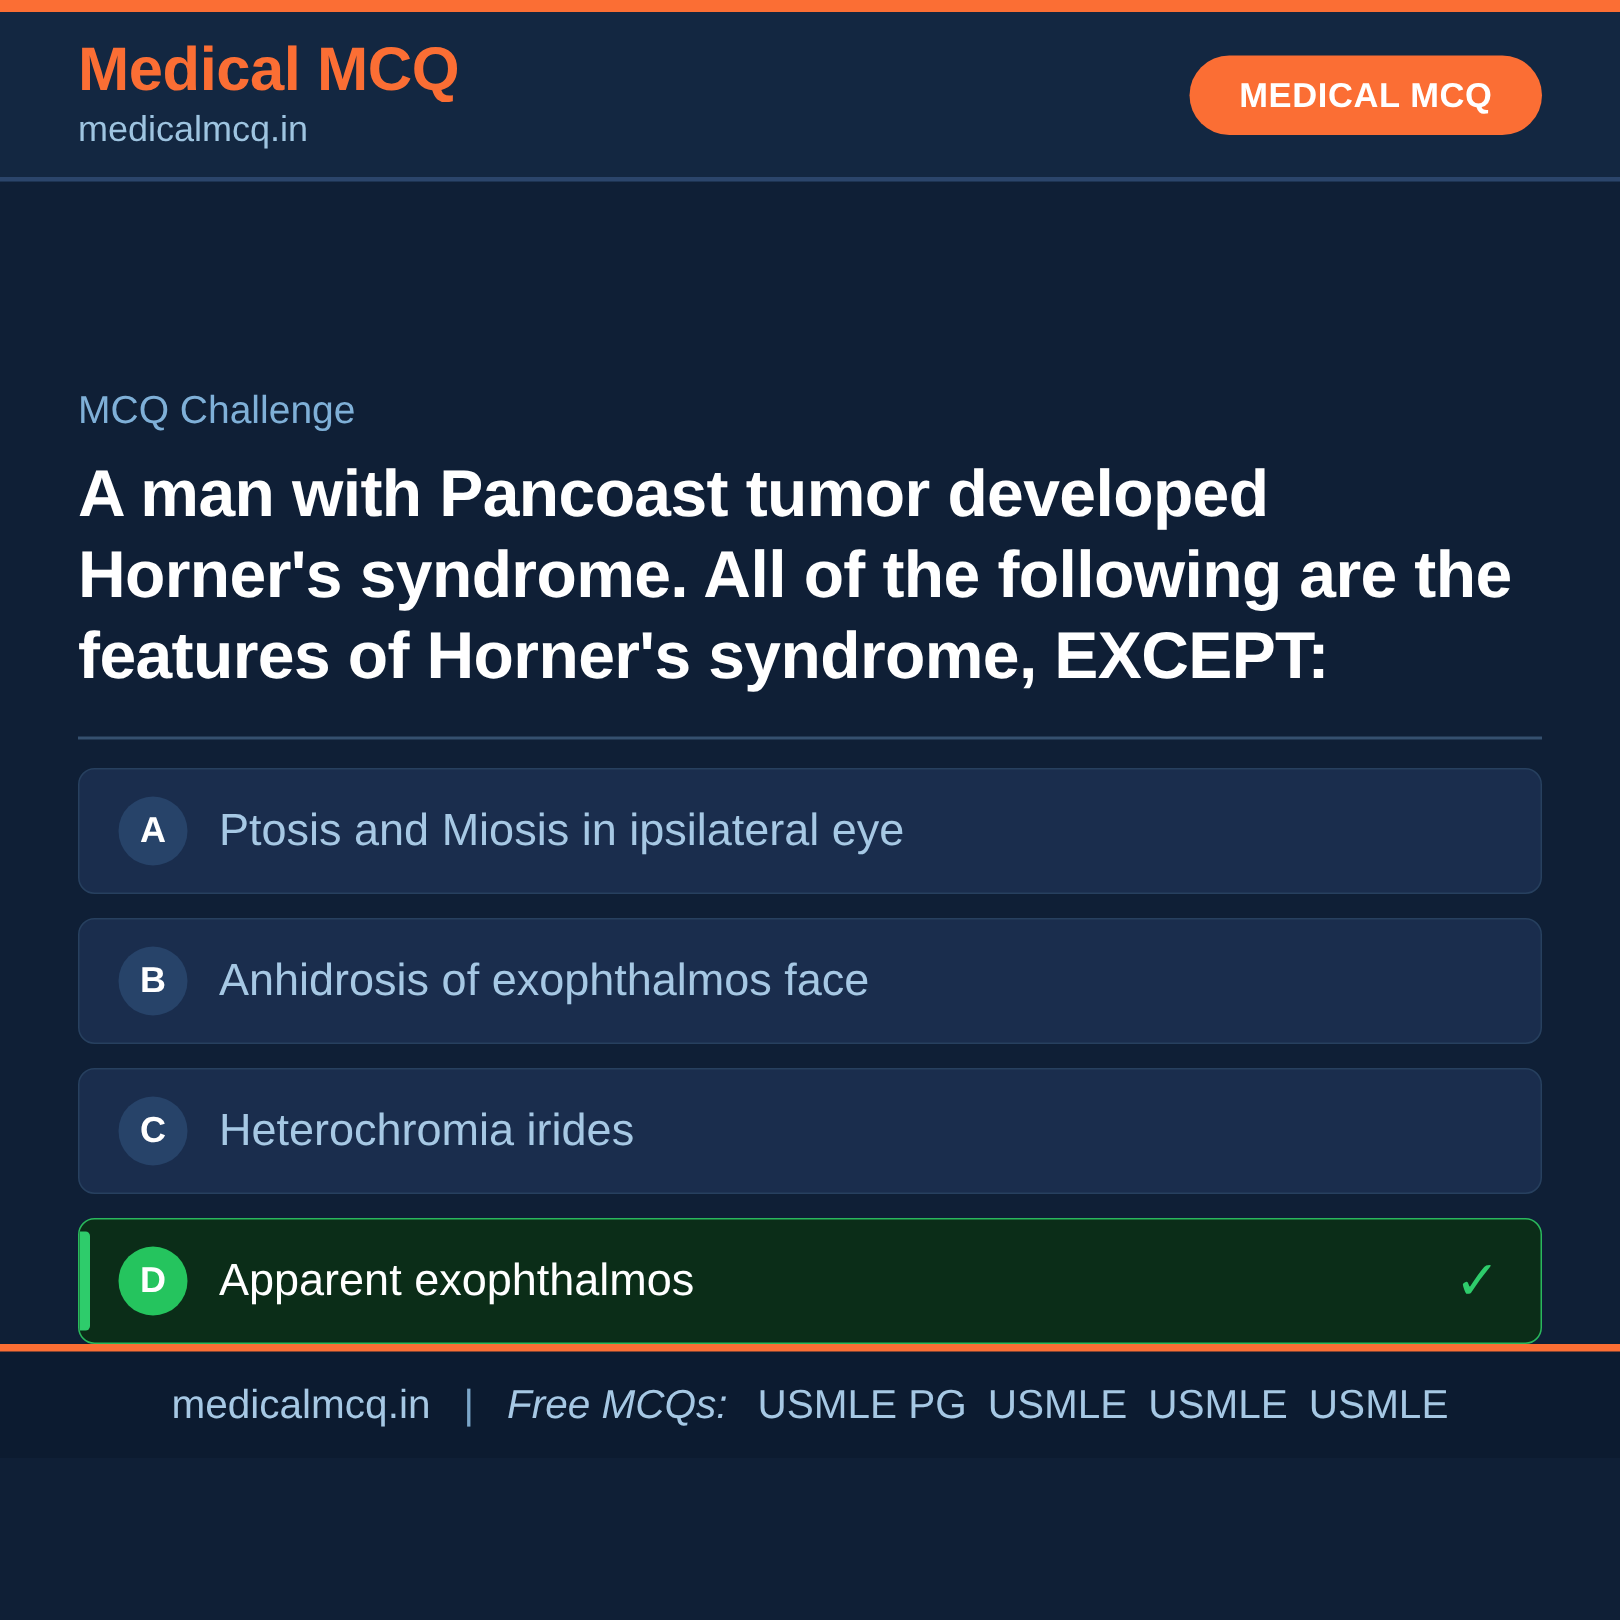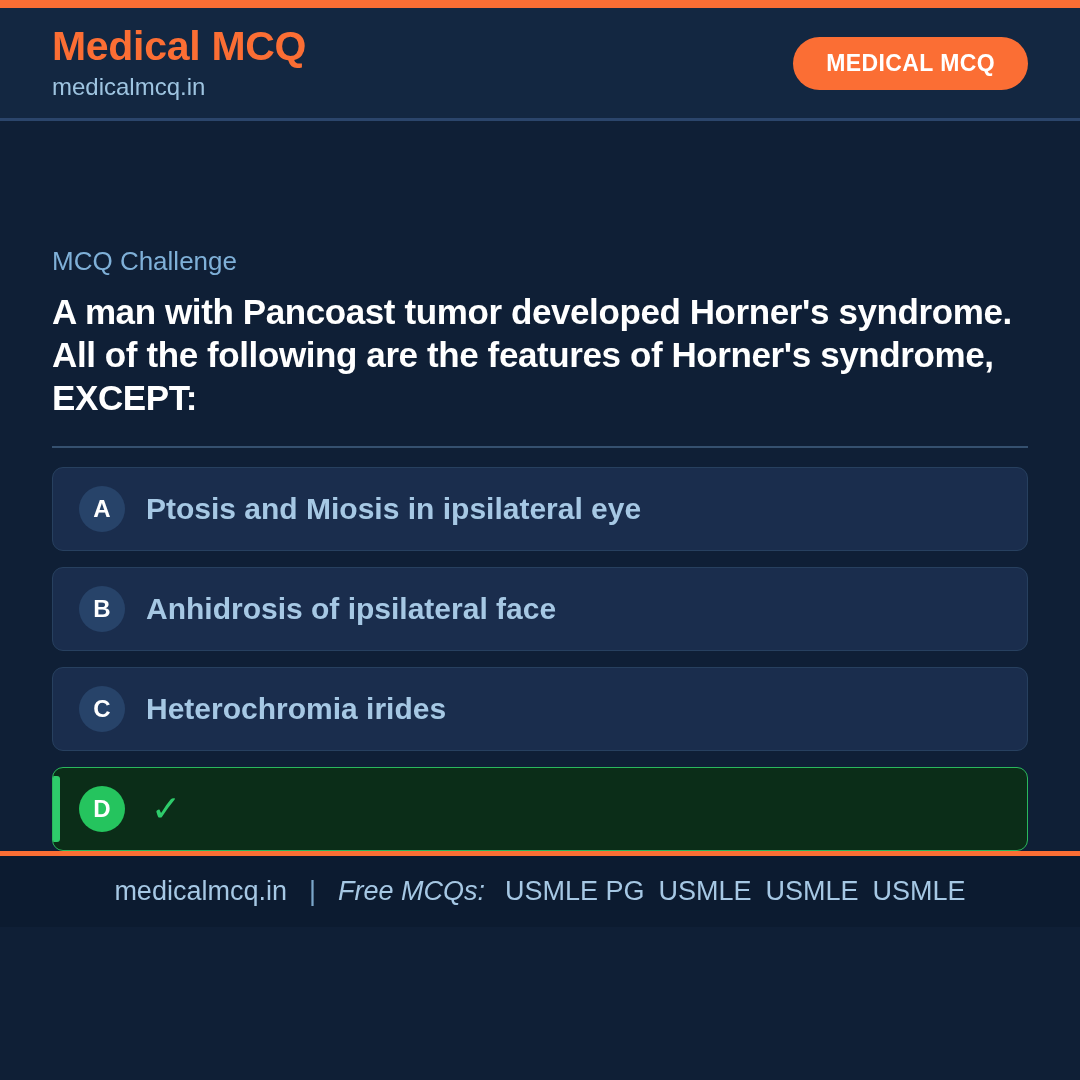--- a/index.html
+++ b/index.html
@@ -74,30 +74,31 @@
     white-space: nowrap;
   }
 
   
   .main {
     flex: 1 1 auto;
     padding: 0 52px;
     display: flex;
     flex-direction: column;
     position: relative;
+    margin-top: 12px;
   }
   .kicker {
     margin-top: 125px;
     font-size: 26px;
     color: #7fb0d8;
     line-height: 1.2;
   }
   .question {
     margin-top: 14px;
-    font-size: 35px;
+    font-size: 44px;
     font-weight: bold;
     color: #ffffff;
     line-height: 1.22;
     letter-spacing: -0.4px;
   }
   .divider {
     margin-top: 27px;
     height: 2px;
     background: #35506f;
     width: 100%;
@@ -134,21 +135,20 @@
     display: flex;
     align-items: center;
     justify-content: center;
     margin-right: 21px;
   }
   .opt-text {
     font-size: 30px;
     color: #a6c8e4;
     line-height: 1.2;
     flex: 1 1 auto;
-    font-weight: bold;
   }
   .opt-check {
     flex: 0 0 auto;
     font-size: 36px;
     color: #2ecc6b;
     line-height: 1;
     width: 40px;
     text-align: center;
     visibility: hidden;
   }
@@ -228,34 +228,35 @@
       <div class="option">
         <span class="accent-bar"></span>
         <span class="opt-badge">A</span>
         <span class="opt-text">Ptosis and Miosis in ipsilateral eye</span>
         <span class="opt-check">✓</span>
       </div>
 
       <div class="option">
         <span class="accent-bar"></span>
         <span class="opt-badge">B</span>
-        <span class="opt-text">Anhidrosis of ipsilateral face</span>
+        <span class="opt-text">Anhidrosis of exophthalmos face</span>
         <span class="opt-check">✓</span>
       </div>
 
       <div class="option">
         <span class="accent-bar"></span>
         <span class="opt-badge">C</span>
         <span class="opt-text">Heterochromia irides</span>
         <span class="opt-check">✓</span>
       </div>
 
       <div class="option correct">
         <span class="accent-bar"></span>
         <span class="opt-badge">D</span>
+        <span class="opt-text">Apparent exophthalmos</span>
         <span class="opt-check">✓</span>
       </div>
 
     </div>
   </div>
 
   <div class="footer">
     <div class="footer-inner">
       <span class="footer-site">medicalmcq.in</span>
       <span class="footer-sep">|</span>

